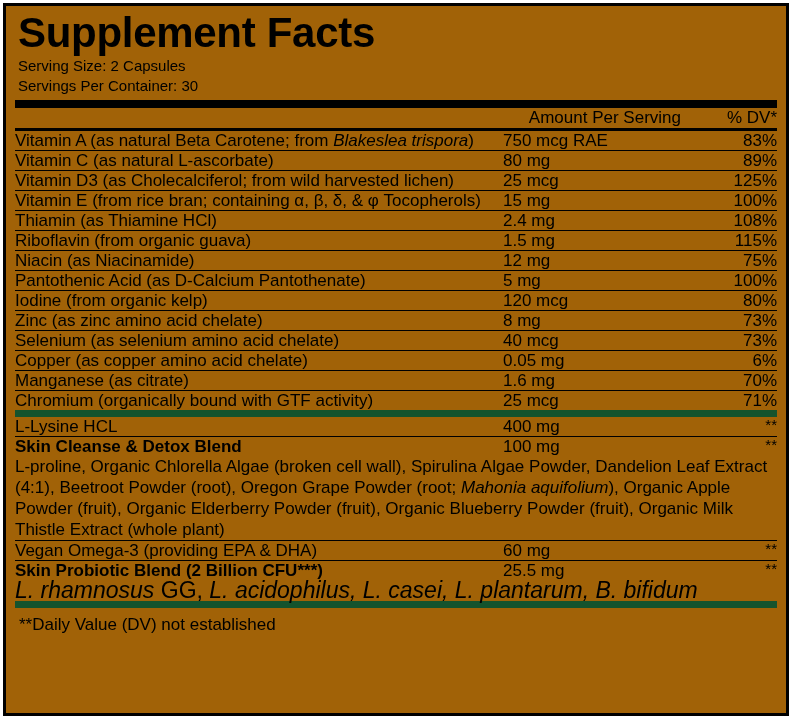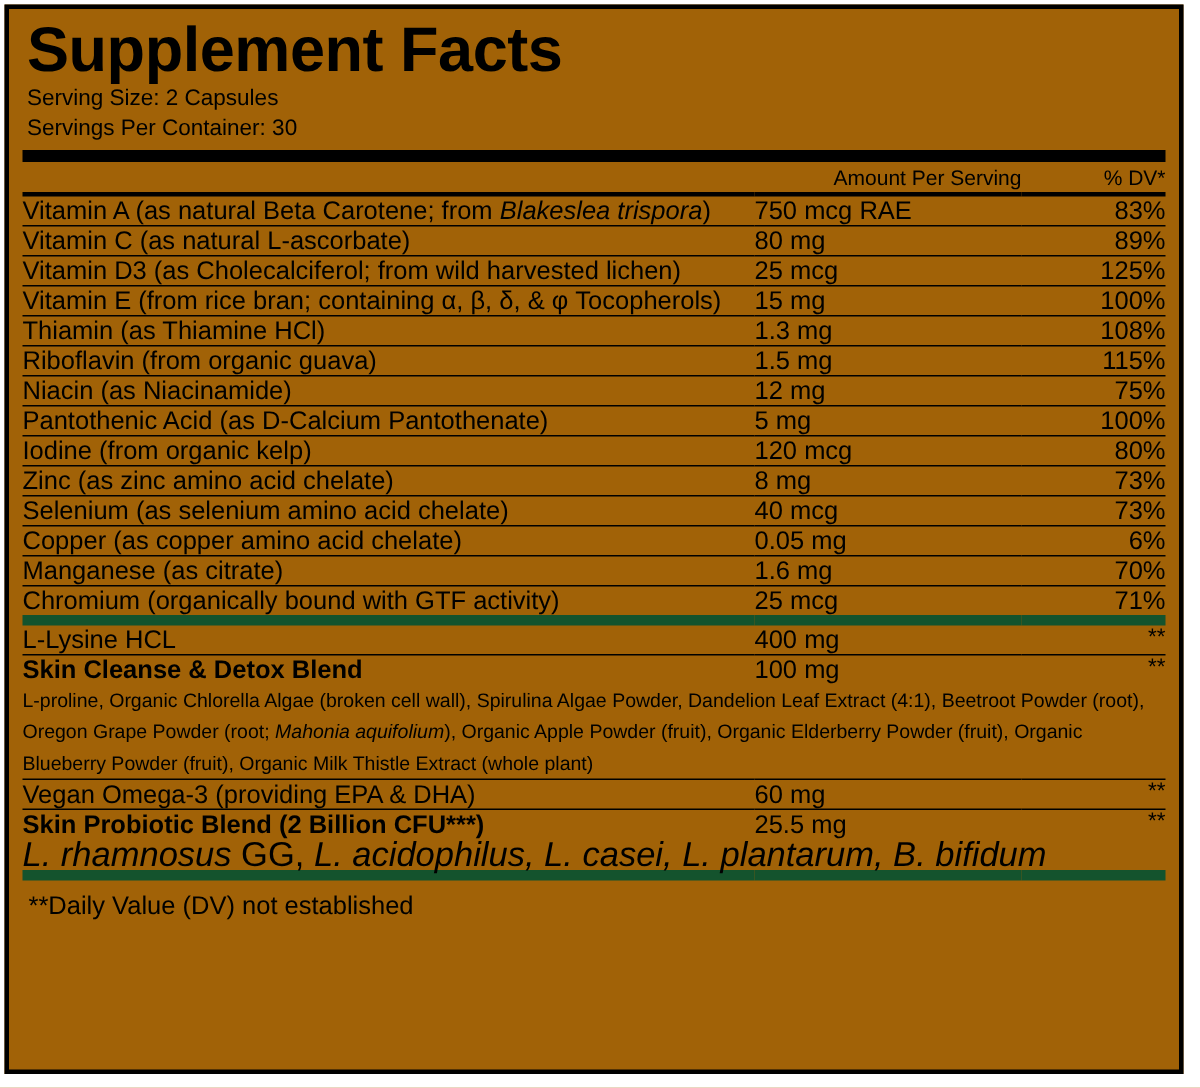--- a/index.html
+++ b/index.html
@@ -107,21 +107,21 @@
   tr.row-noline > td {
     border-bottom: 0;
   }
 
   .bold { font-weight: bold; }
   .ital { font-style: italic; }
 
   .blend-desc {
     padding: 1px 6px 3px 22px;
     line-height: 21px;
-    font-size: 13px;
+    font-size: 17px;
     white-space: normal;
     text-align: left;
   }
   .strain-desc {
     padding: 1px 6px 3px 26px;
     line-height: 21px;
     font-size: 23px;
     font-style: italic;
     white-space: nowrap;
     margin-top: 40px;
@@ -130,21 +130,21 @@
 
   
   .footnotes {
     padding: 6px 0 0 4px;
     font-size: 17px;
     line-height: 22px;
   }
   .footnote { white-space: nowrap; }
   .hdr-amount, .hdr-dv {
     text-align: right;
-    font-size: 14px;
+    font-size: 17px;
     line-height: 20px;
   }
   .hdr-amount { padding: 2px 6px 3px 2px; }
   .hdr-dv { padding: 2px 5px 3px 2px; }
   .hdr-blank { }
 </style>
 </head>
 <body>
 
 <div class="panel">
@@ -185,21 +185,21 @@
             <td class="cell-amount">25 mcg</td>
             <td class="cell-dv">125%</td>
           </tr>
           <tr class="row-line">
             <td class="cell-name"><span>Vitamin E (from rice bran; containing α, β, δ, &amp; φ Tocopherols)</span></td>
             <td class="cell-amount">15 mg</td>
             <td class="cell-dv">100%</td>
           </tr>
           <tr class="row-line">
             <td class="cell-name"><span>Thiamin (as Thiamine HCl)</span></td>
-            <td class="cell-amount">1.3 mg</td>
+            <td class="cell-amount">2.4 mg</td>
             <td class="cell-dv">108%</td>
           </tr>
           <tr class="row-line">
             <td class="cell-name"><span>Riboflavin (from organic guava)</span></td>
             <td class="cell-amount">1.5 mg</td>
             <td class="cell-dv">115%</td>
           </tr>
           <tr class="row-line">
             <td class="cell-name"><span>Niacin (as Niacinamide)</span></td>
             <td class="cell-amount">12 mg</td>

